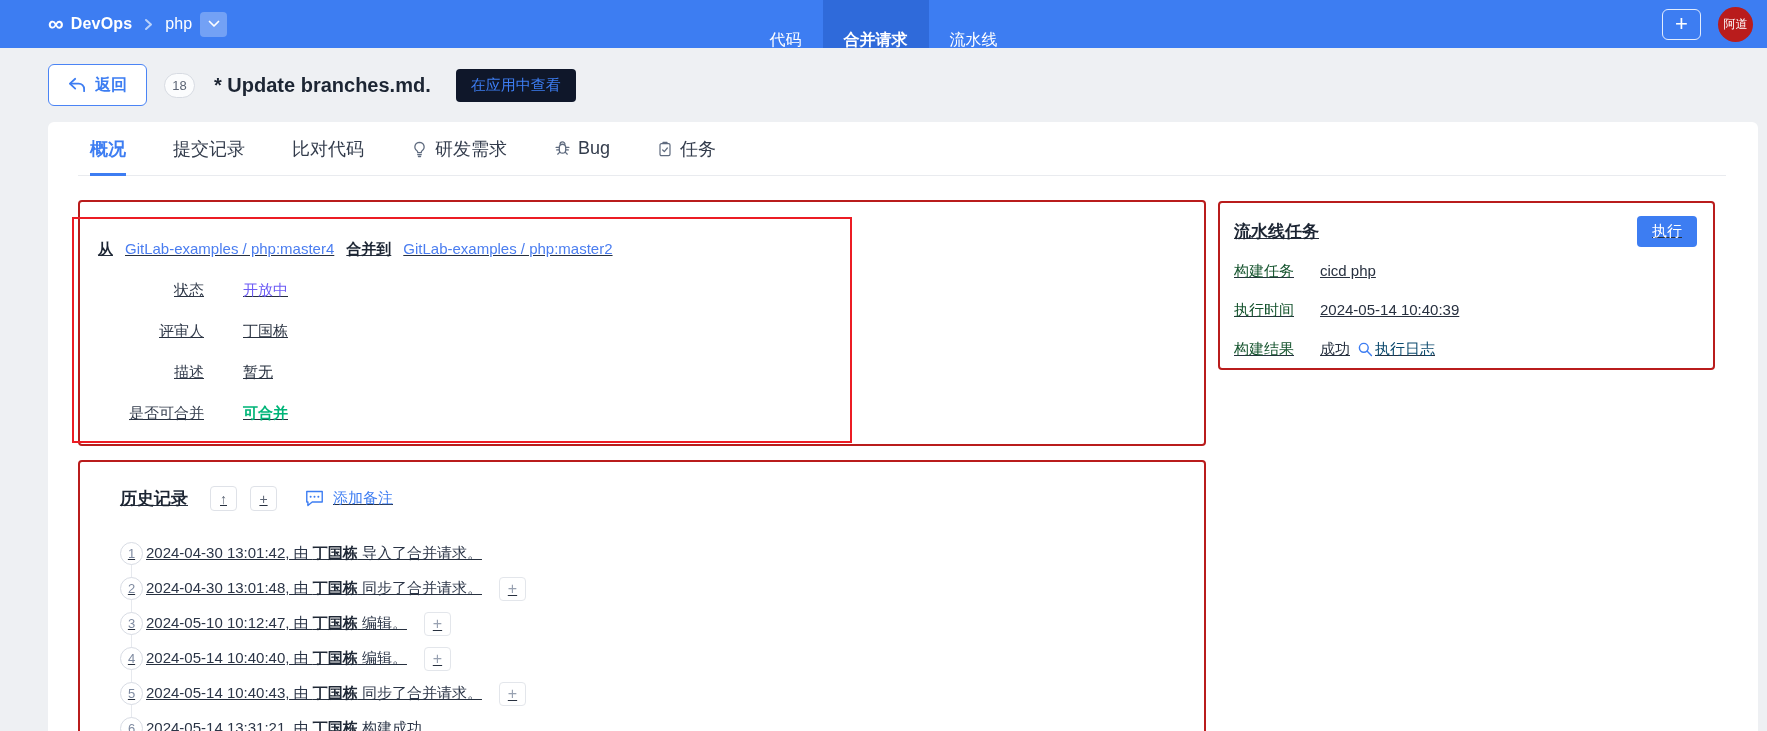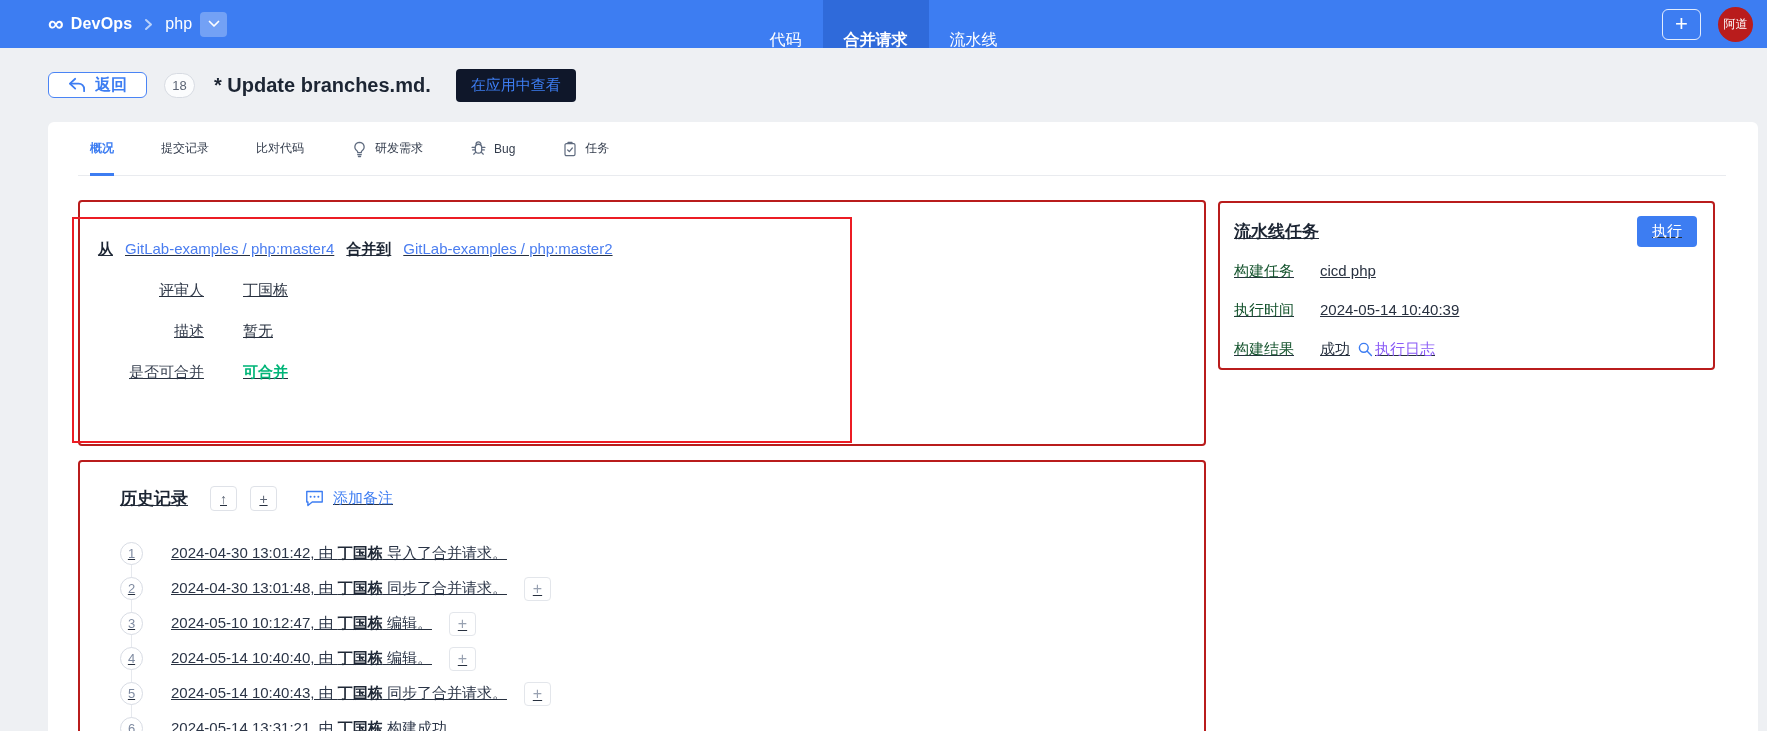--- a/index.html
+++ b/index.html
@@ -34,38 +34,38 @@
     width:39px; height:31px; border:1px solid rgba(255,255,255,.85); border-radius:6px;
     color:#fff; font-size:22px; line-height:1; display:flex; align-items:center; justify-content:center; cursor:pointer;
   }
   .avatar {
     width:35px; height:35px; border-radius:50%; background:#b91c1c; color:#fff;
     font-size:12px; display:flex; align-items:center; justify-content:center; cursor:pointer;
   }
   
   .header-row { position:absolute; top:48px; left:0; right:0; height:74px; display:flex; align-items:center; padding-left:48px; gap:17px; }
   .back-btn {
-    display:inline-flex; align-items:center; gap:9px; height:26px; padding:0 19px;
+    display:inline-flex; align-items:center; gap:9px; height:42px; padding:0 19px;
     border:1px solid #4a84f5; border-radius:6px; background:#fff; color:#3d7df2;
     font-size:16px; font-weight:bold; cursor:pointer;
   }
   .badge {
     min-width:31px; height:25px; border:1px solid #d7dbe2; border-radius:13px;
     display:flex; align-items:center; justify-content:center; color:#5c6575;
     font-size:13px; padding:0 7px; background:#fbfcfd;
   }
   .page-title { font-size:20px; font-weight:bold; color:#1c2533; margin-left:2px; }
   .view-btn {
     height:33px; padding:0 15px; background:#0f172a; border-radius:4px;
     color:#3d7df2; font-size:15px; display:flex; align-items:center; cursor:pointer; margin-left:8px;
   }
   
   .content { position:absolute; top:122px; left:48px; right:9px; bottom:0; background:#fff; border-radius:6px 6px 0 0; }
   .tabs { display:flex; align-items:stretch; gap:47px; height:54px; margin:0 32px 0 30px; padding-left:12px; border-bottom:1px solid #e9ebef; }
-  .tab { font-size:12px; color:#333c4c; display:flex; align-items:center; gap:7px; position:relative; cursor:pointer; white-space:nowrap; }
+  .tab { font-size:18px; color:#333c4c; display:flex; align-items:center; gap:7px; position:relative; cursor:pointer; white-space:nowrap; }
   .tab.active { color:#3d7df2; font-weight:bold; }
   .tab.active::after { content:""; position:absolute; left:0; right:0; bottom:-1px; height:3px; background:#3d7df2; }
   .tab .ticon { display:flex; align-items:center; }
   
   .card { position:absolute; background:#fff; border:2px solid #b91c1c; border-radius:4px;text-decoration:underline; }
   .card-merge { left:30px; top:78px; width:1128px; height:246px; padding-top:36px; font-size:15px; }
   .mi-row { display:flex; align-items:center; margin-bottom:19px; line-height:22px; }
   .mi-first { padding-left:18px; gap:12px; }
   .mi-bold { font-weight:bold; color:#1c2533; }
   .branch-link { color:#4a7df0; cursor:pointer; text-decoration:none; }
@@ -89,37 +89,37 @@
   .h-list { margin-top:25px; }
   .h-item { display:flex; align-items:center; height:35px; position:relative; font-size:15px; color:#2b3547; }
   .h-item::before { content:""; position:absolute; left:11px; top:-7px; height:14px; width:1px; background:#e6e9ee; }
   .h-item.no-line::before { display:none; }
   .h-item:last-child::after { content:""; position:absolute; left:11px; bottom:-8px; height:16px; width:1px; background:#e6e9ee; }
   .h-num {
     width:23px; height:23px; border:1px solid #d8dce4; border-radius:50%;
     display:flex; align-items:center; justify-content:center; color:#7e8aa0;
     font-size:13px; background:#fff; z-index:1; flex:none;
   }
-  .h-text { margin-left:28px; white-space:nowrap; }
+  .h-text { margin-left:3px; white-space:nowrap; }
   .h-user { font-weight:bold; color:#1f2836; }
   .h-plus {
     margin-left:17px; width:27px; height:24px; border:1px solid #e3e6eb; border-radius:4px;
     color:#98a1b1; font-size:16px; display:flex; align-items:center; justify-content:center;
     cursor:pointer; background:#fff;
   }
   
   .card-pipeline { left:1170px; top:79px; width:497px; height:169px; padding:13px 16px 0 14px; }
   .p-head { display:flex; align-items:center; justify-content:space-between; }
   .p-title { font-size:17px; font-weight:bold; color:#1c2533; }
   .run-btn { height:31px; padding:0 15px; background:#3d7df2; color:#fff; border-radius:4px; font-size:15px; display:flex; align-items:center; cursor:pointer; }
   .p-rows { margin-top:13px; font-size:15px; }
   .p-row { display:flex; align-items:center; margin-bottom:17px; line-height:22px; }
   .p-label { width:86px; color:#14532d; flex:none; }
   .p-value { color:#27303f; display:flex; align-items:center; }
-  .log-link { color:#8b5cf6; display:inline-flex; align-items:center; gap:2px; margin-left:7px; cursor:pointer; }
+  .log-link { color:#0c4a6e; display:inline-flex; align-items:center; gap:2px; margin-left:7px; cursor:pointer; }
 </style>
 </head>
 <body>
 
 <div class="page">
 
   <header class="navbar">
     <div class="nav-left">
       <span class="nav-logo">
         <span class="inf-glyph">∞</span>
@@ -203,20 +203,24 @@
     </div>
 
     <section class="card card-merge">
       <div class="mi-row mi-first">
         <span class="mi-bold">从</span>
         <a class="branch-link">GitLab-examples / php:master4</a>
         <span class="mi-bold">合并到</span>
         <a class="branch-link">GitLab-examples / php:master2</a>
       </div>
       <div class="mi-row">
+        <span class="mi-label">状态</span>
+        <span class="mi-value v-open">开放中</span>
+      </div>
+      <div class="mi-row">
         <span class="mi-label">评审人</span>
         <span class="mi-value">丁国栋</span>
       </div>
       <div class="mi-row">
         <span class="mi-label">描述</span>
         <span class="mi-value">暂无</span>
       </div>
       <div class="mi-row">
         <span class="mi-label">是否可合并</span>
         <span class="mi-value v-merge">可合并</span>

